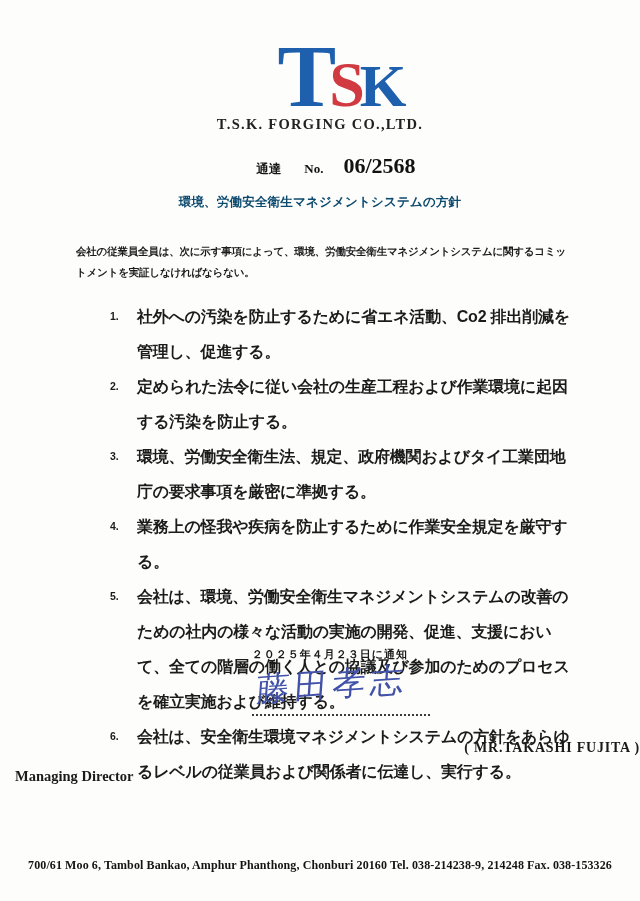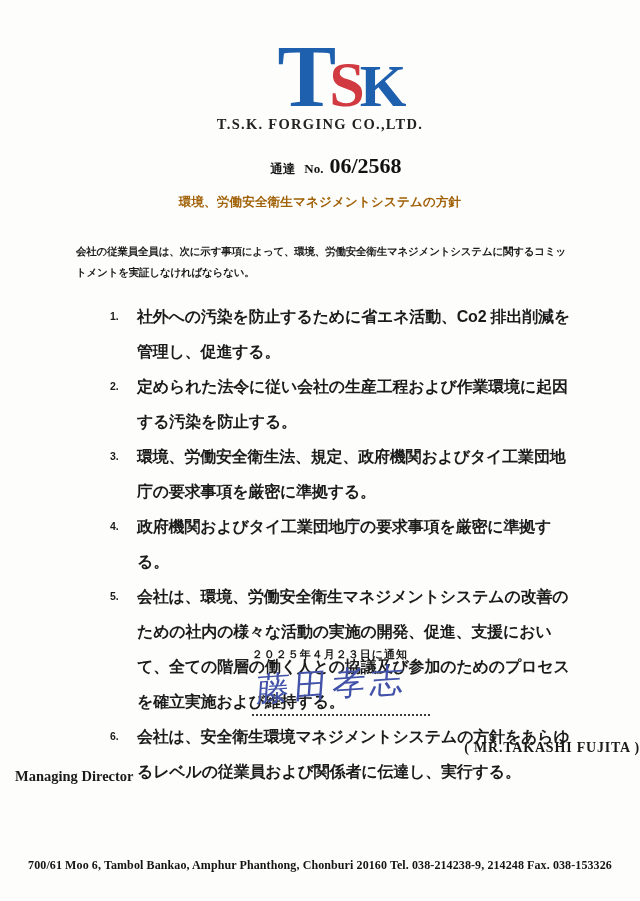--- a/index.html
+++ b/index.html
@@ -50,21 +50,21 @@
 
   
   .notice {
     position: absolute;
     top: 153px;
     left: 0;
     right: 0;
     display: flex;
     justify-content: center;
     align-items: baseline;
-    gap: 9px;
+    gap: 23px;
     padding-left: 32px;
   }
   .notice-prefix {
     font-size: 12.5px;
     font-weight: 700;
     color: #161616;
   }
   .notice-no {
     font-family: "Liberation Serif", "DejaVu Serif", serif;
     font-weight: 700;
@@ -81,21 +81,21 @@
 
   .doc-title {
     position: absolute;
     top: 194px;
     left: 0;
     right: 0;
     text-align: center;
     font-size: 12.5px;
     font-weight: 700;
     letter-spacing: 0.2px;
-    color: #a16207;
+    color: #0c4a6e;
   }
 
   
   .intro {
     position: absolute;
     top: 241px;
     left: 76px;
     width: 498px;
     font-size: 10.5px;
     font-weight: 600;
@@ -231,21 +231,21 @@
     <div class="li">
       <span class="num">2.</span>
       <span class="txt">定められた法令に従い会社の生産工程および作業環境に起因する汚染を防止する。</span>
     </div>
     <div class="li">
       <span class="num">3.</span>
       <span class="txt">環境、労働安全衛生法、規定、政府機関およびタイ工業団地庁の要求事項を厳密に準拠する。</span>
     </div>
     <div class="li">
       <span class="num">4.</span>
-      <span class="txt">政府機関およびタイ工業団地庁の要求事項を厳密に準拠する。</span>
+      <span class="txt">業務上の怪我や疾病を防止するために作業安全規定を厳守する。</span>
     </div>
     <div class="li">
       <span class="num">5.</span>
       <span class="txt">会社は、環境、労働安全衛生マネジメントシステムの改善のための社内の様々な活動の実施の開発、促進、支援において、全ての階層の働く人との協議及び参加のためのプロセスを確立実施および維持する。</span>
     </div>
     <div class="li">
       <span class="num">6.</span>
       <span class="txt">会社は、安全衛生環境マネジメントシステムの方針をあらゆるレベルの従業員および関係者に伝達し、実行する。</span>
     </div>
   </div>

